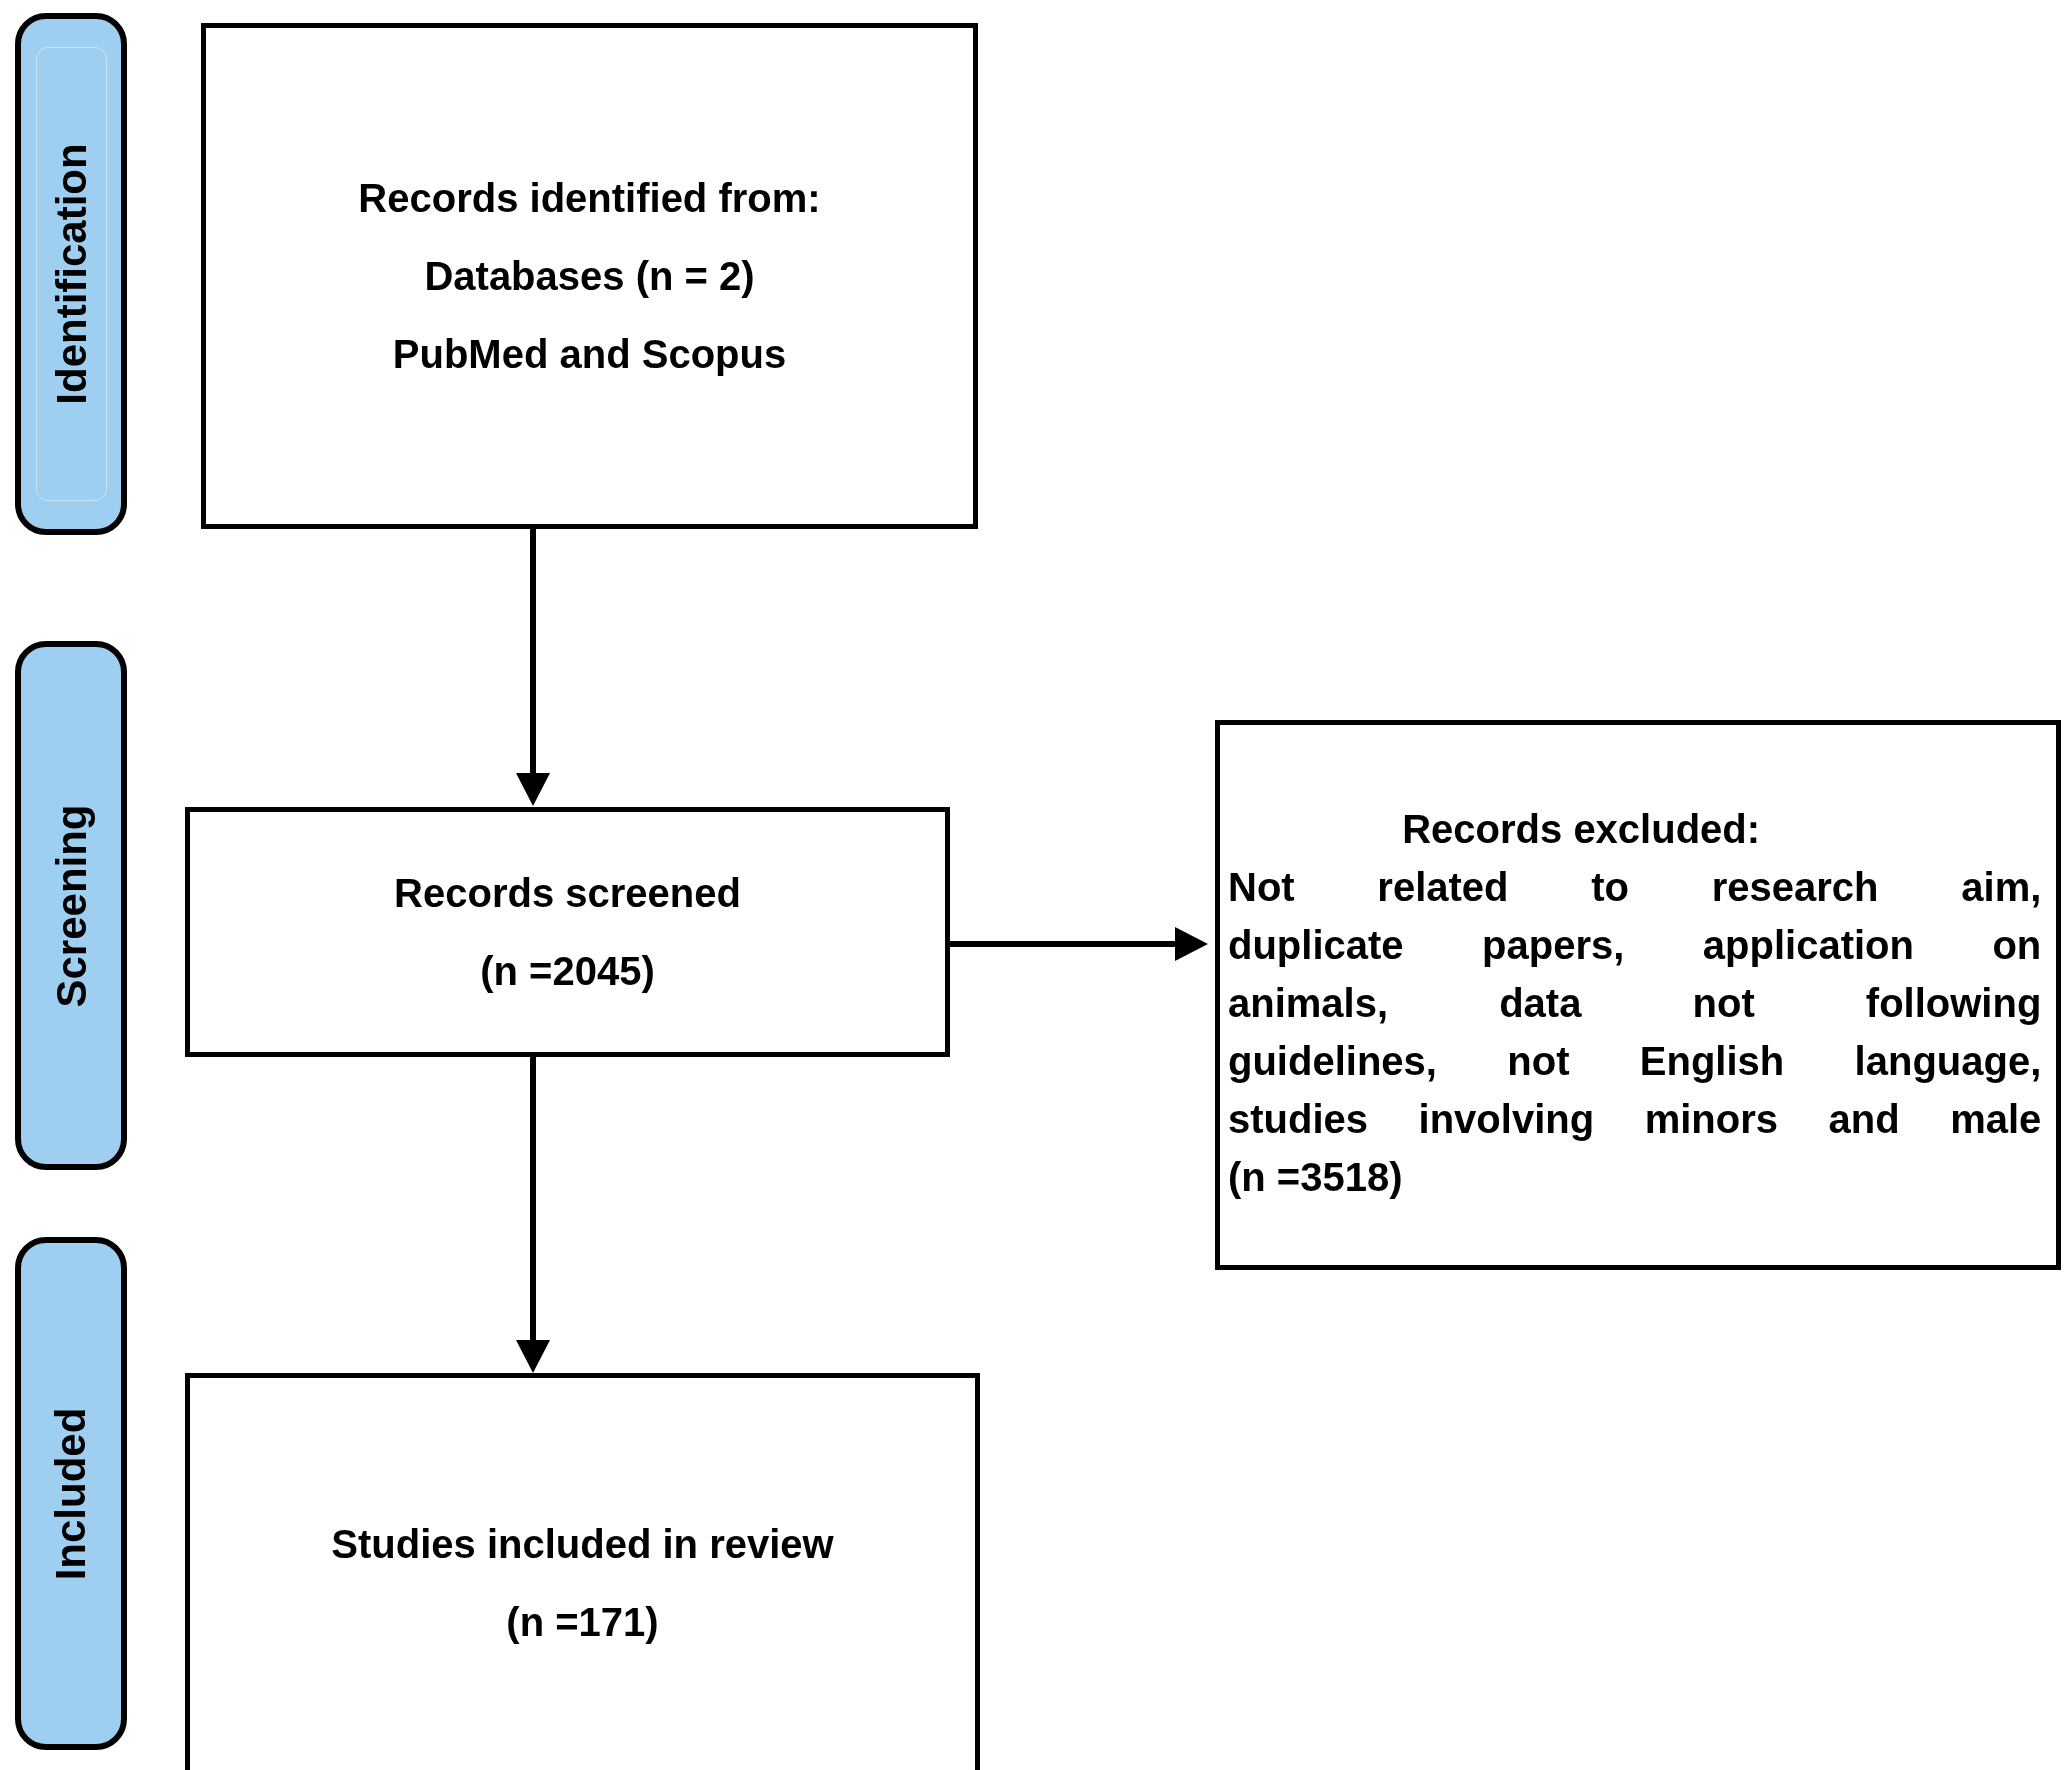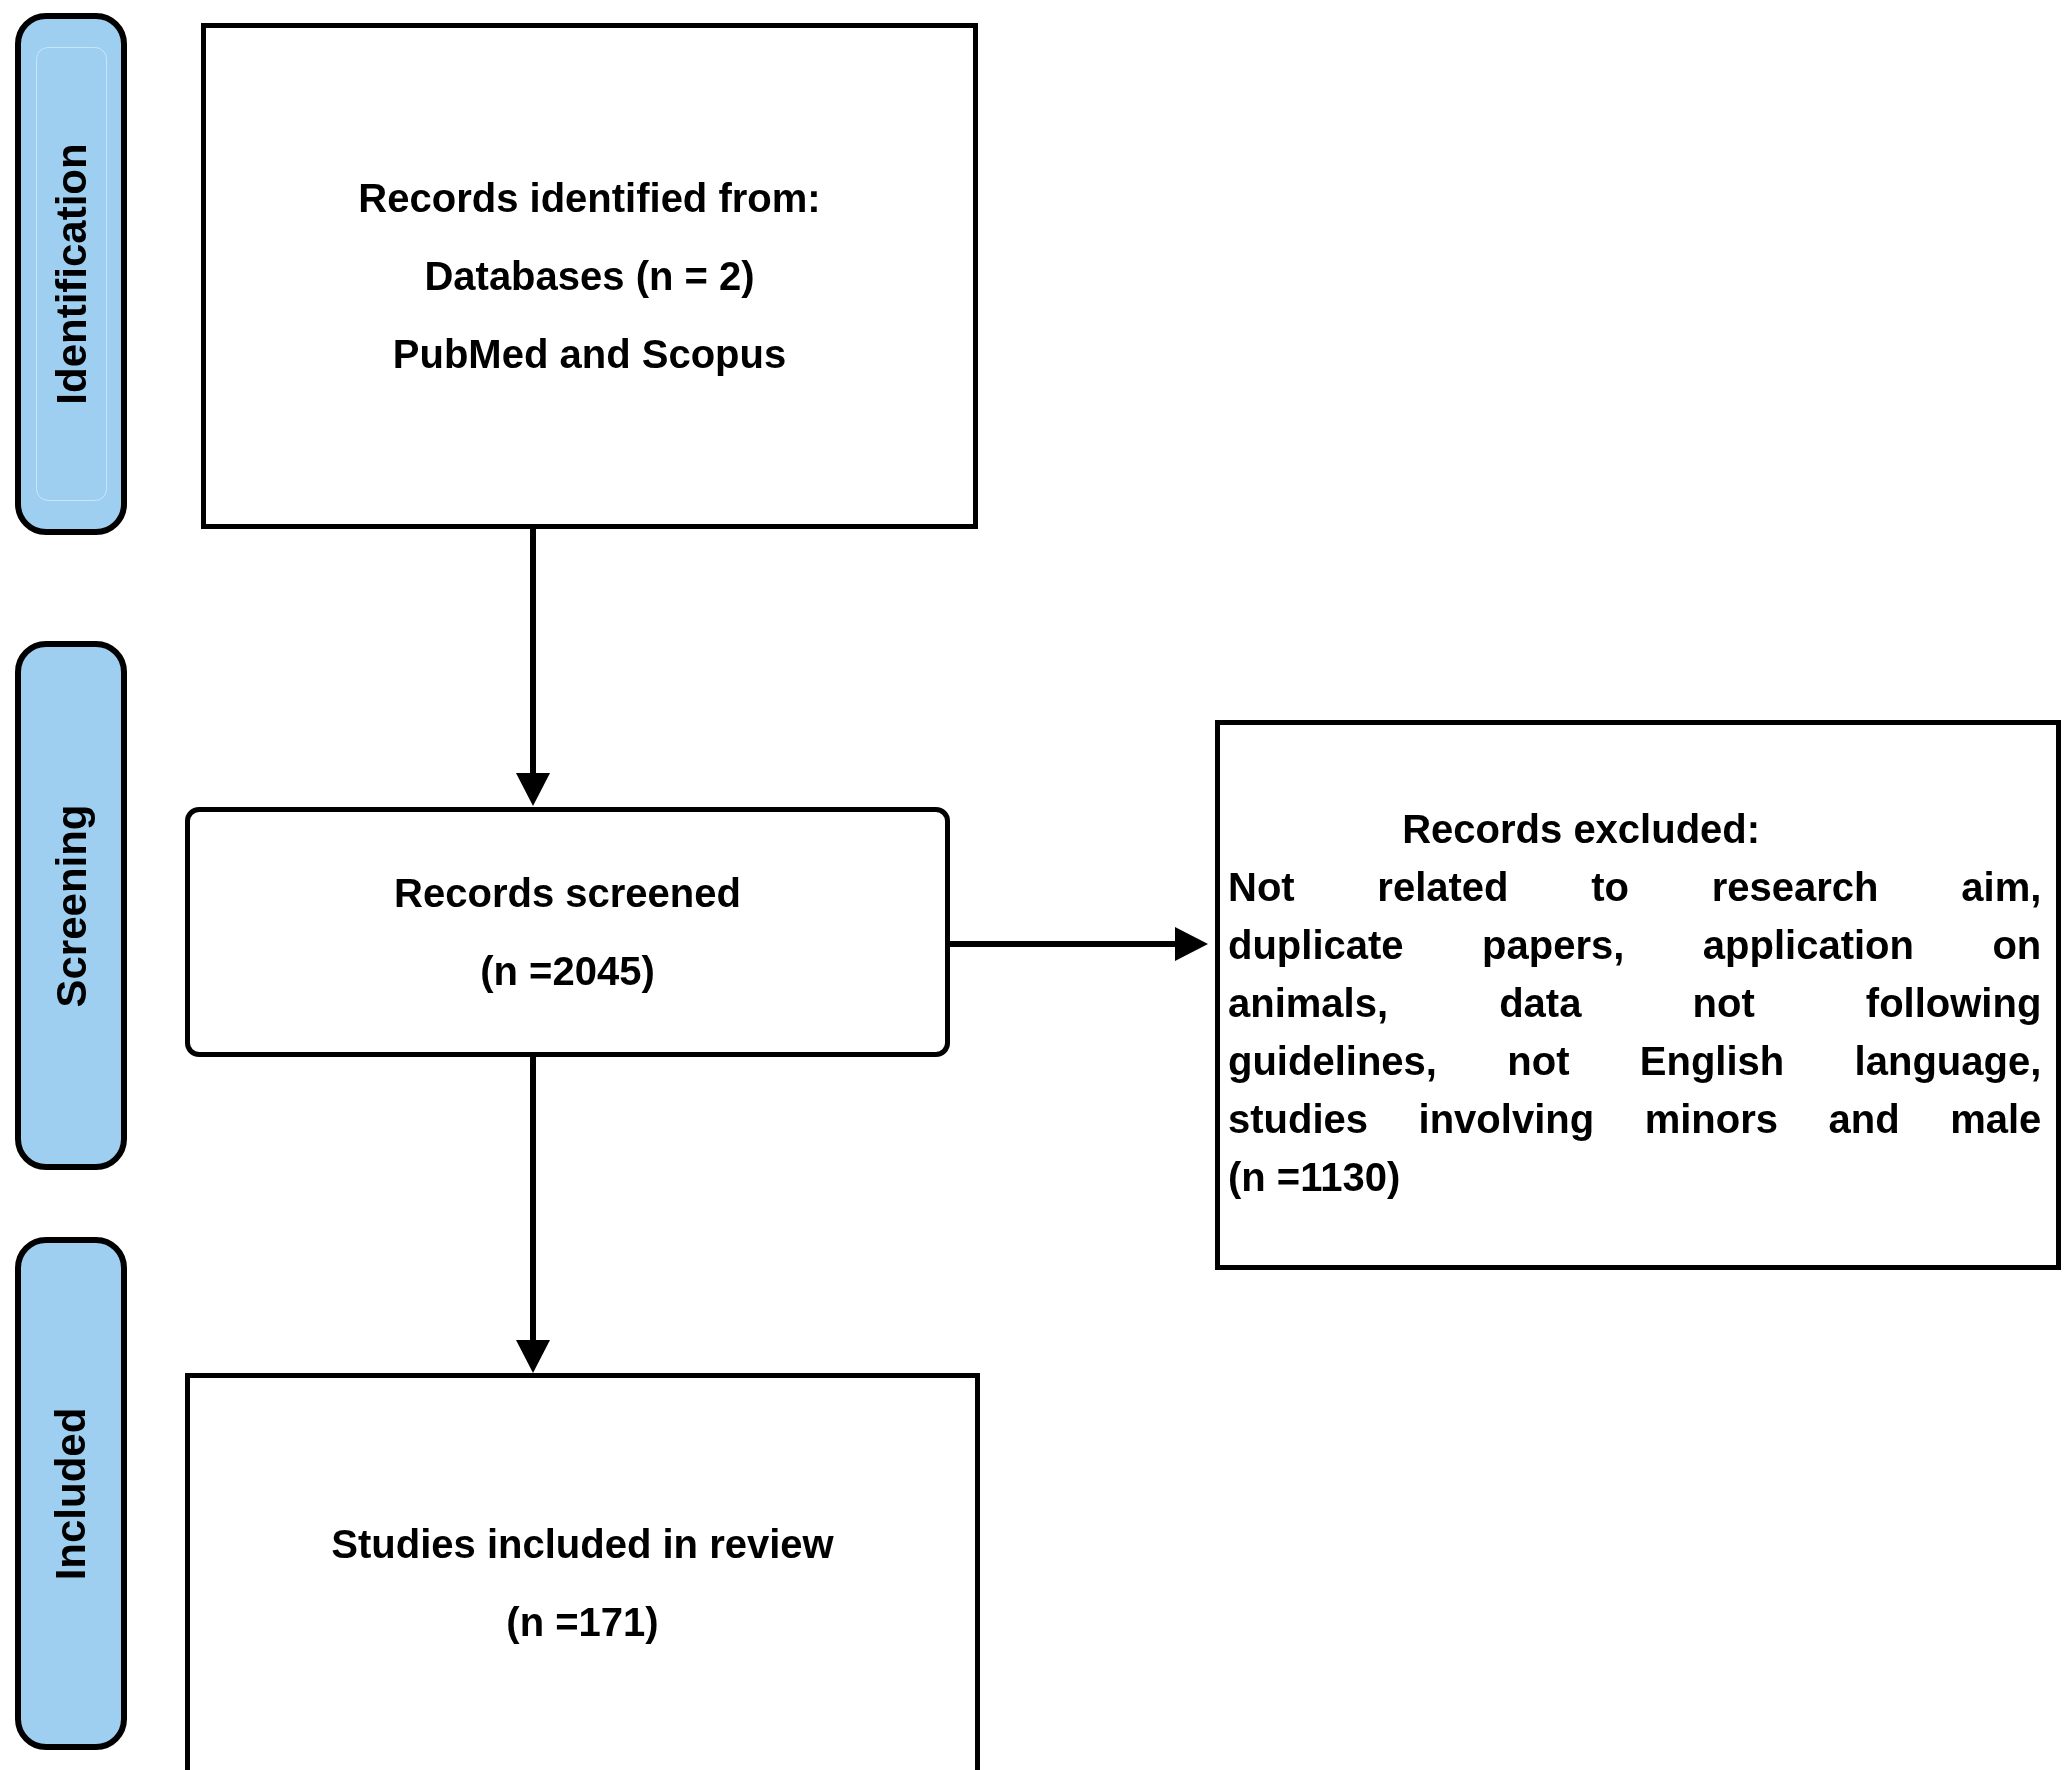--- a/index.html
+++ b/index.html
@@ -59,21 +59,21 @@
     gap: 20px;
   }
   .center-content {
     display: flex;
     flex-direction: column;
     align-items: center;
     justify-content: center;
     text-align: center;
   }
   #box-identified { left: 201px;  top: 23.4px;   width: 777px; height: 506px; }
-  #box-screened   { left: 185px;  top: 807px; width: 765px; height: 250px; border-radius: 14px; }
+  #box-screened   { left: 185px;  top: 807px; width: 765px; height: 250px; }
   #box-excluded   { left: 1215px; top: 686px; width: 846px; height: 550px;
                     padding: 75px 14.7px 0 8px; text-align: left; margin-top: 34px; }
   #box-included   { left: 185px;  top: 1373px; width: 795px; height: 419px;
                     }
 
   .excluded-heading {
     text-align: center;
     padding-right: 107px;
   }
   .justify-line {
@@ -151,21 +151,21 @@
   <div class="arrow-shaft-h" id="arrow3-shaft"></div>
   <div class="arrow-head" id="arrow3-head"></div>
 
   <div class="flow-box" id="box-excluded">
     <div class="excluded-heading">Records excluded:</div>
     <div class="justify-line">Not related to research aim,</div>
     <div class="justify-line">duplicate papers, application on</div>
     <div class="justify-line">animals, data not following</div>
     <div class="justify-line">guidelines, not English language,</div>
     <div class="justify-line">studies involving minors and male</div>
-    <div class="left-line">(n =1130)</div>
+    <div class="left-line">(n =3518)</div>
   </div>
 
   <div class="arrow-shaft-v" id="arrow2-shaft"></div>
   <div class="arrow-head" id="arrow2-head"></div>
 
   <div class="flow-box center-content" id="box-included">
     <div>Studies included in review</div>
     <div>(n =171)</div>
   </div>
 

